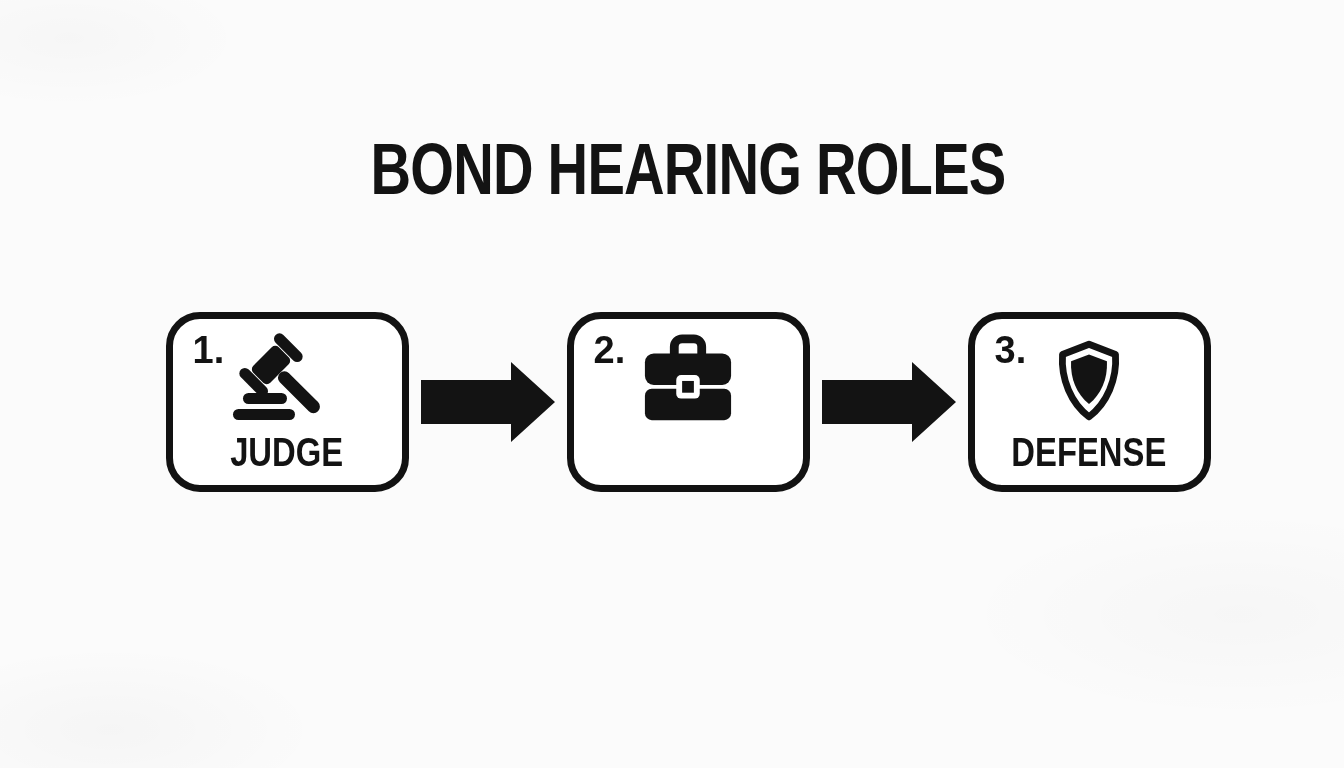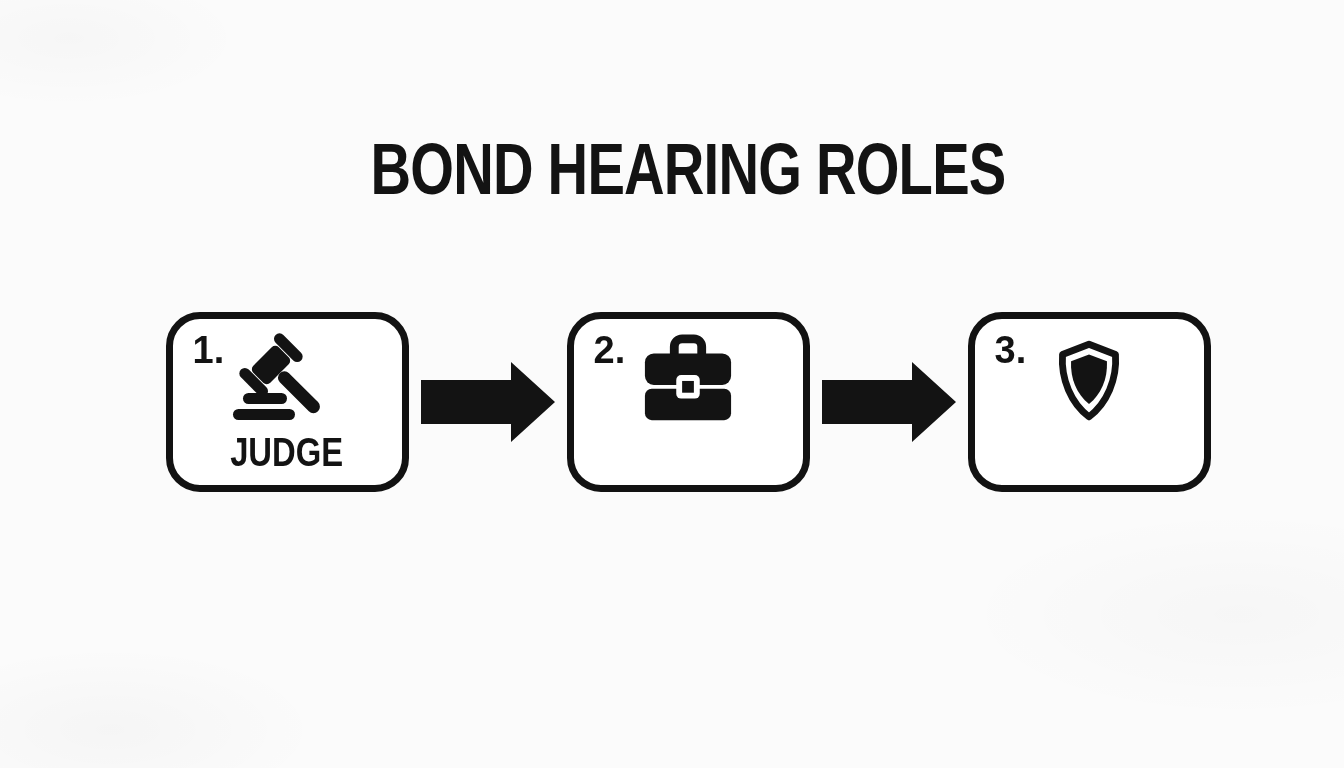--- a/index.html
+++ b/index.html
@@ -156,16 +156,17 @@
     </span>
 
     <div class="step-box">
       <span class="step-number">3.</span>
       <span class="step-icon">
         <svg width="82" height="96" viewBox="0 0 96 100" aria-hidden="true">
           <path d="M48 7 L79 19 C81 48 69 76 48 92 C27 76 15 48 17 19 Z" fill="none" stroke="#131313" stroke-width="8" stroke-linejoin="round"></path>
           <path class="ink" d="M48 19 L69 27 C70 48 62 66 48 77 C34 66 26 48 27 27 Z"></path>
         </svg>
       </span>
+      <span class="step-label"><span class="condensed">DEFENSE</span></span>
     </div>
 
   </div>
 </div>
 
 </body></html>

